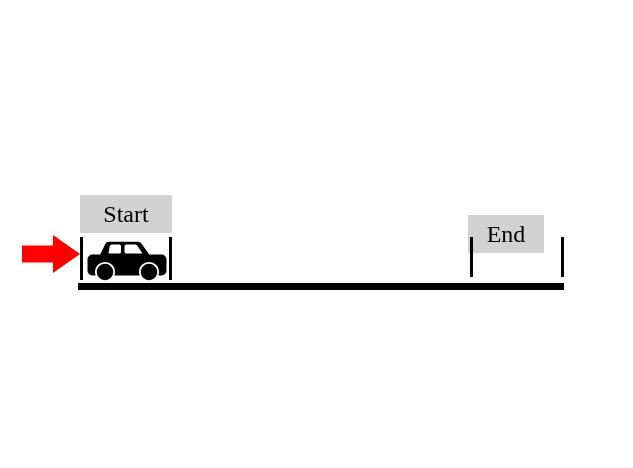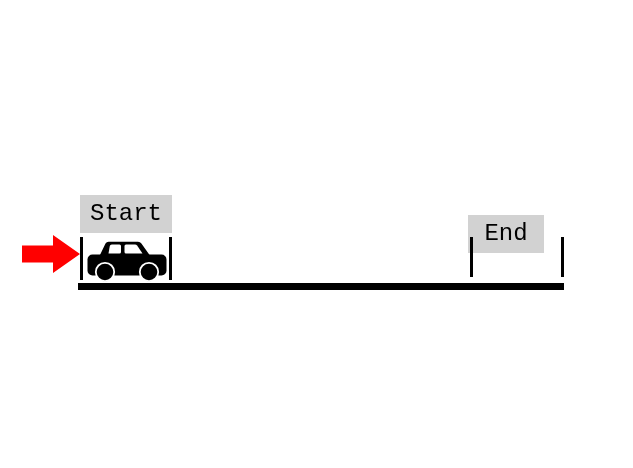--- a/index.html
+++ b/index.html
@@ -6,21 +6,21 @@
     margin: 0;
     padding: 0;
     background: #ffffff;
   }
   .canvas {
     position: relative;
     width: 633px;
     height: 468px;
     background: #ffffff;
     overflow: hidden;
-    font-family: Liberation Mono, monospace;
+    font-family: Liberation Serif, serif;
   }
   .label {
     position: absolute;
     top: 195px;
     height: 38px;
     background: #d2d2d2;
     color: #000000;
     font-size: 24px;
     line-height: 38px;
     text-align: center;

